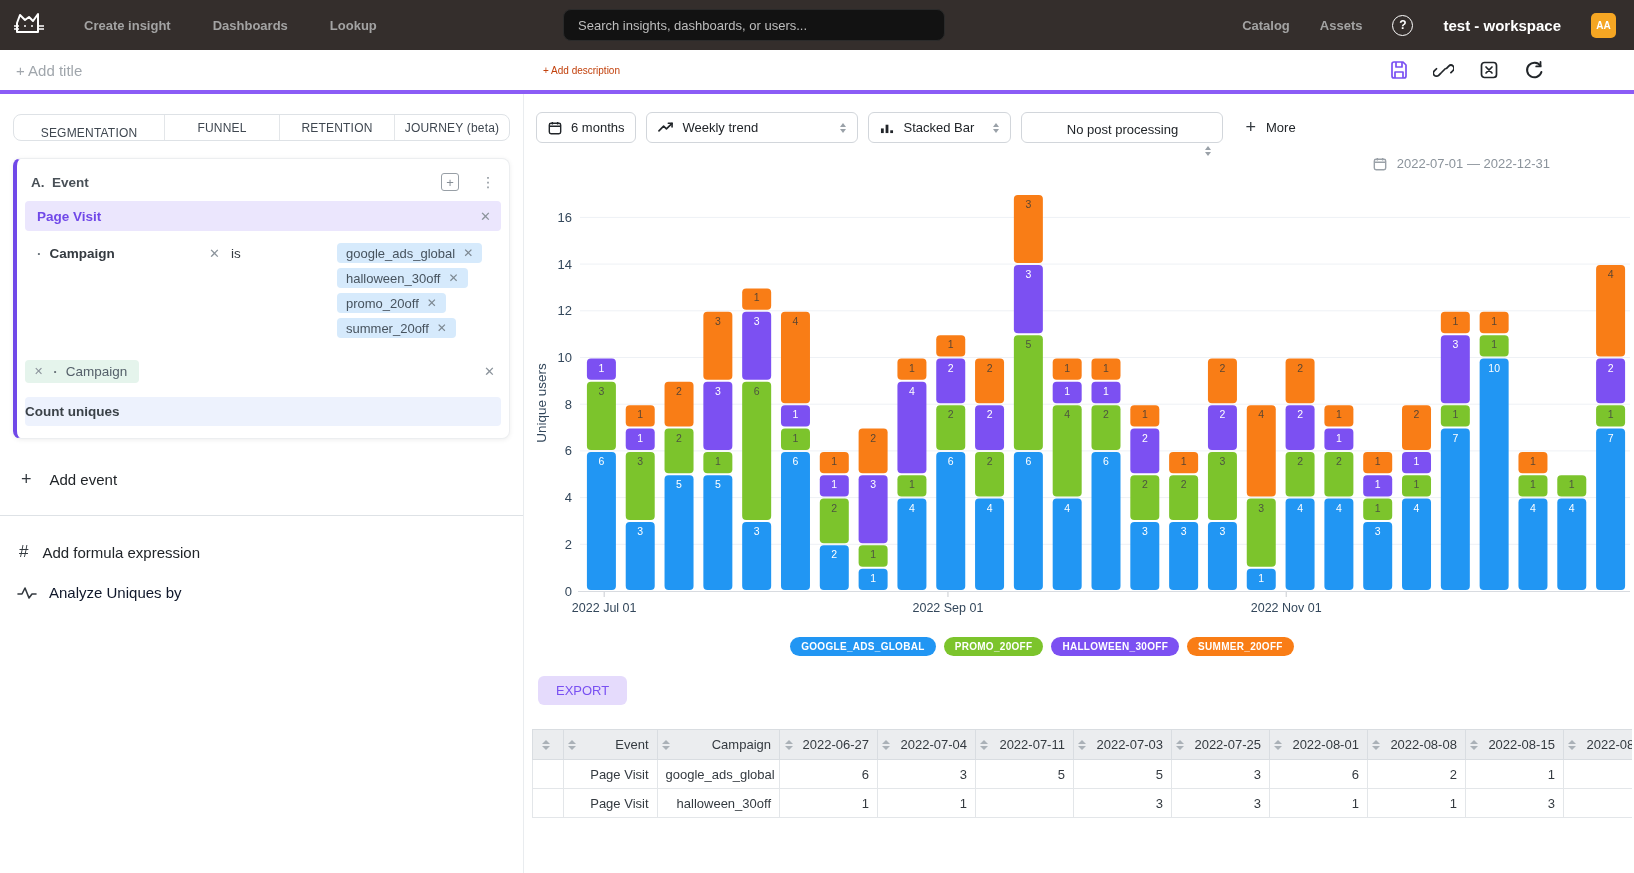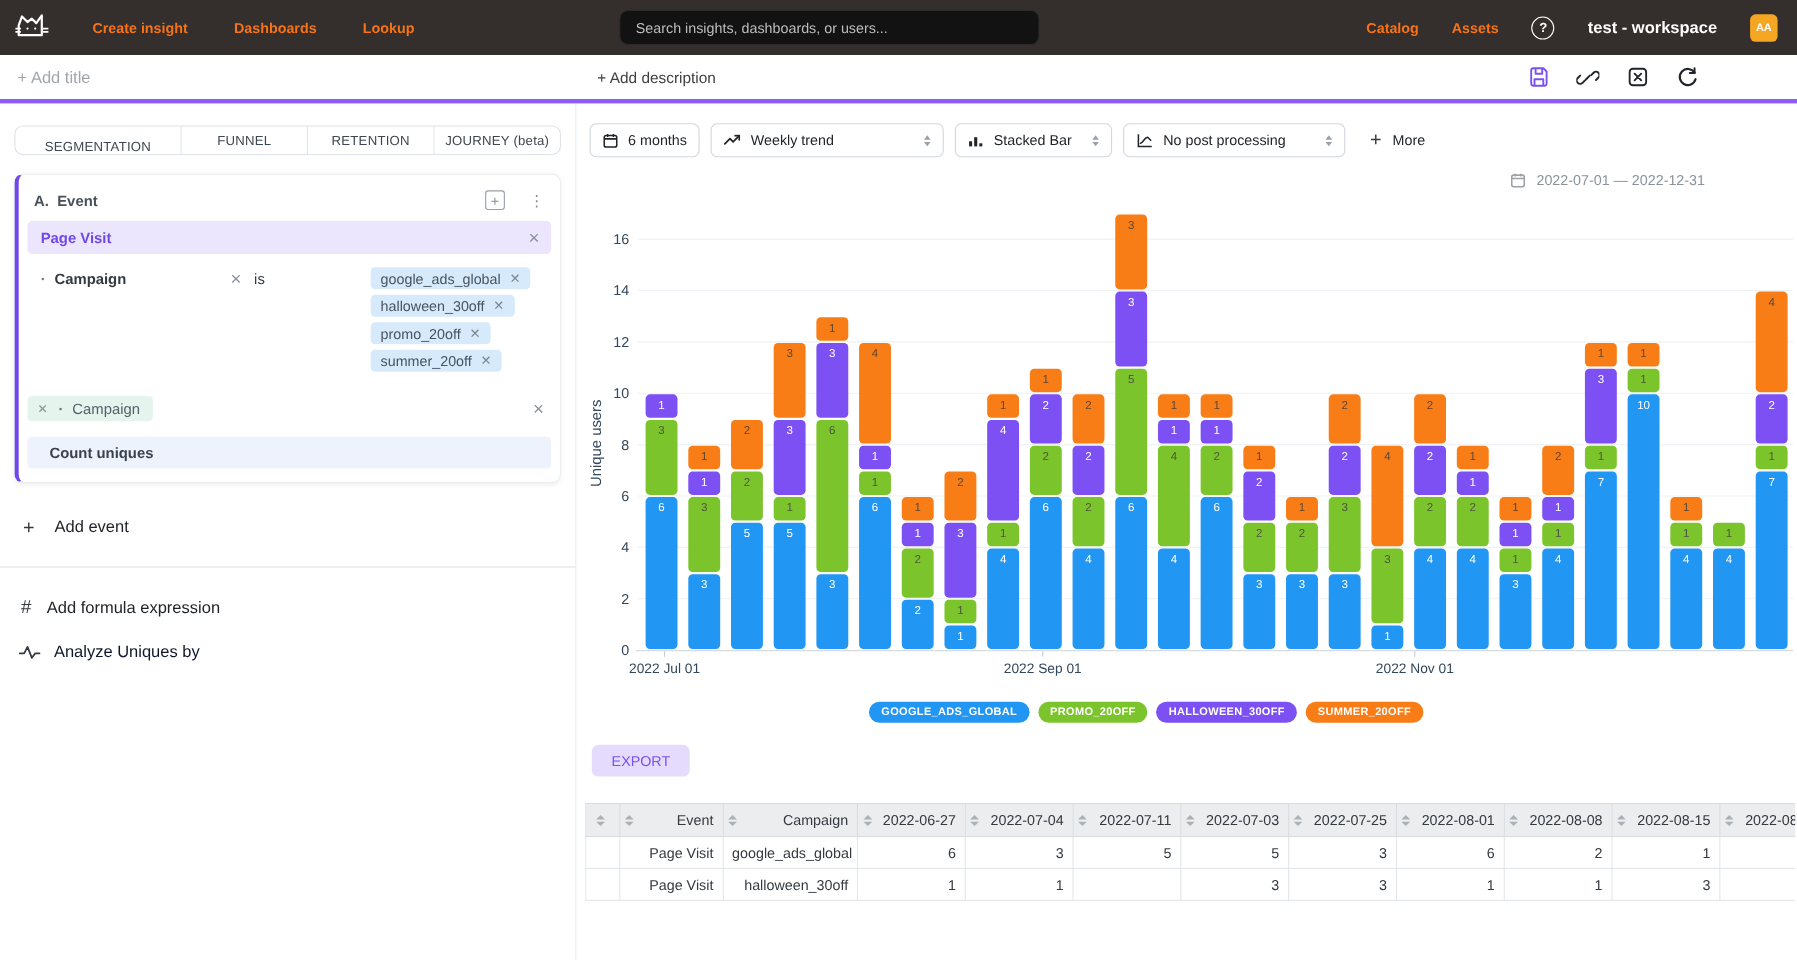--- a/index.html
+++ b/index.html
@@ -4,36 +4,36 @@
 <style>
   * { margin:0; padding:0; box-sizing:border-box; }
   html,body { width:1634px; height:873px; overflow:hidden; background:#fff;
     font-family:"Liberation Sans", sans-serif; color:#212529; }
   .page { width:1634px; height:873px; position:relative; background:#fff; }
 
   
   .nav { height:50px; background:#342e2c; display:flex; align-items:center; position:relative; }
   .nav-logo { margin-left:12px; margin-right:38px; display:flex; align-items:center; }
   .nav-links { display:flex; gap:42px; }
-  .nav-link { color:#f97316; font-size:13px; font-weight:700; cursor:pointer; }
+  .nav-link { color:#a3a3a3; font-size:13px; font-weight:700; cursor:pointer; }
   .nav-search { position:absolute; left:563px; top:9px; width:382px; height:32px;
     background:#121212; border-radius:8px; border:1px solid #2a2a2a; color:#bdbdbd;
     font-size:13px; padding:0 14px; display:flex; align-items:center; }
   .nav-right { position:absolute; right:0; top:0; height:50px; display:flex; align-items:center; gap:30px; padding-right:18px; }
   .nav-right .nav-link { font-size:13px; }
   .help-circle { width:21px; height:21px; border:1.6px solid #fff; border-radius:50%;
     color:#fff; font-size:12px; font-weight:700; display:flex; align-items:center; justify-content:center; }
   .workspace { color:#fff; font-size:15px; font-weight:700; }
   .avatar { width:25px; height:25px; border-radius:5px; background:#f5a623; color:#fff;
     font-size:10px; font-weight:700; display:flex; align-items:center; justify-content:center; }
 
   
   .subheader { height:44px; display:flex; align-items:center; position:relative; border-bottom:4px solid #8b5cf6; }
   .add-title { margin-left:16px; color:#a0a6ac; font-size:15px; }
-  .add-desc  { position:absolute; left:543px; color:#404040; font-size:14px; }
+  .add-desc  { position:absolute; left:543px; color:#c2410c; font-size:10px; }
   .head-icons { position:absolute; right:90px; display:flex; gap:24px; align-items:center; }
   .hicon { width:21px; height:21px; display:flex; align-items:center; justify-content:center; cursor:pointer; }
 
   
   .body-wrap { display:flex; height:779px; }
   .left-pane { width:524px; border-right:1px solid #e9ecef; padding:20px 13px 0 13px; flex:none; }
   .right-pane { flex:1; padding:18px 0 0 8px; position:relative; }
 
   
   .tabs { display:flex; border:1px solid #dee2e6; border-radius:8px; height:27px; overflow:hidden; background:#fff; }
@@ -64,21 +64,21 @@
   .tag { background:#d6eafc; border-radius:4px; padding:2.5px 9px; font-size:13px; color:#47535e;
     display:flex; align-items:center; gap:8px; }
   .tag .tx { color:#7c8790; font-size:12px; cursor:pointer; }
   .and-link { margin:20px 0 0 6px; color:#495057; font-size:13px; cursor:pointer; }
   .breakdown-row { display:flex; align-items:center; margin:22px 0 0 0; }
   .bd-pill { background:#e5f4ec; border-radius:4px; padding:4px 12px 4px 9px; font-size:13.5px;
     color:#55606a; display:flex; align-items:center; gap:10px; cursor:pointer; }
   .bd-pill .bx { color:#8b939b; font-size:11px; }
   .breakdown-row .xmark { margin-right:6px; }
   .agg-row { background:#edf2fd; border-radius:4px; height:29px; display:flex; align-items:center;
-    padding-left:20px; margin-top:14px; font-size:13.5px; font-weight:700; color:#3b4248; cursor:pointer; }
+    padding-left:0; margin-top:14px; font-size:13.5px; font-weight:700; color:#3b4248; cursor:pointer; }
 
   .add-event { display:flex; align-items:center; gap:18px; margin:30px 0 0 8px; font-size:15px; color:#212529; cursor:pointer; }
   .plus-glyph { font-size:18px; color:#343a40; font-weight:400; }
   .pane-divider { border:none; border-top:1px solid #dee2e6; margin:25px -13px 0 -13px; }
   .add-formula { display:flex; align-items:center; gap:14px; margin:26px 0 0 6px; font-size:15px; color:#212529; cursor:pointer; }
   .hash-glyph { font-size:17px; color:#343a40; }
   .analyze-row { display:flex; align-items:center; margin:22px 0 0 4px; }
   .analyze-label { display:flex; align-items:center; gap:12px; font-size:15px; color:#0f172a; }
   .users-select { margin-left:28px; flex:1; height:32px; border:1px solid #ced4da; border-radius:6px;
     display:flex; align-items:center; padding:0 12px; font-size:14px; color:#212529; cursor:pointer; background:#fff; }
@@ -86,21 +86,21 @@
     border-right:5px solid transparent; border-top:6px solid #7a828a; }
 
   
   .toolbar { display:flex; align-items:center; gap:10px; padding-left:4px; }
   .tbtn, .tselect { height:31px; border:1px solid #d2d6db; border-radius:6px; background:#fff;
     display:flex; align-items:center; gap:9px; padding:0 11px; font-size:13px; color:#212529; cursor:pointer; }
   .tselect .updown { margin-left:auto; display:flex; flex-direction:column; gap:2px; align-items:center; }
   .updown i { display:block; width:0; height:0; border-left:3.5px solid transparent; border-right:3.5px solid transparent; }
   .updown i.up { border-bottom:4px solid #9aa1a8; }
   .updown i.dn { border-top:4px solid #9aa1a8; }
-  .w-trend { width:212px; } .w-type { width:143px; } .w-post { width:202px; }
+  .w-trend { width:212px; } .w-type { width:143px; } .w-post { width:202px;flex-direction:column; }
   .more-btn { margin-left:12px; font-size:13px; color:#212529; cursor:pointer; display:flex; gap:10px; align-items:center; }
   .date-range { position:absolute; top:62px; right:86px; color:#8b939b; font-size:13px;
     display:flex; align-items:center; gap:10px; }
 
   
   .chart-wrap { margin-top:28px; }
   .legend { display:flex; gap:8px; justify-content:center; margin-top:10px; transform:translateX(-42px); }
   .lg-pill { border-radius:11px; padding:4px 11px; color:#fff; font-size:10px; font-weight:700; letter-spacing:.3px; }
   .export-btn { margin:20px 0 0 6px; display:inline-block; background:#e5dbfc; color:#7950f2;
     font-size:13px; padding:7px 18px; border-radius:6px; border:none; cursor:pointer; }

